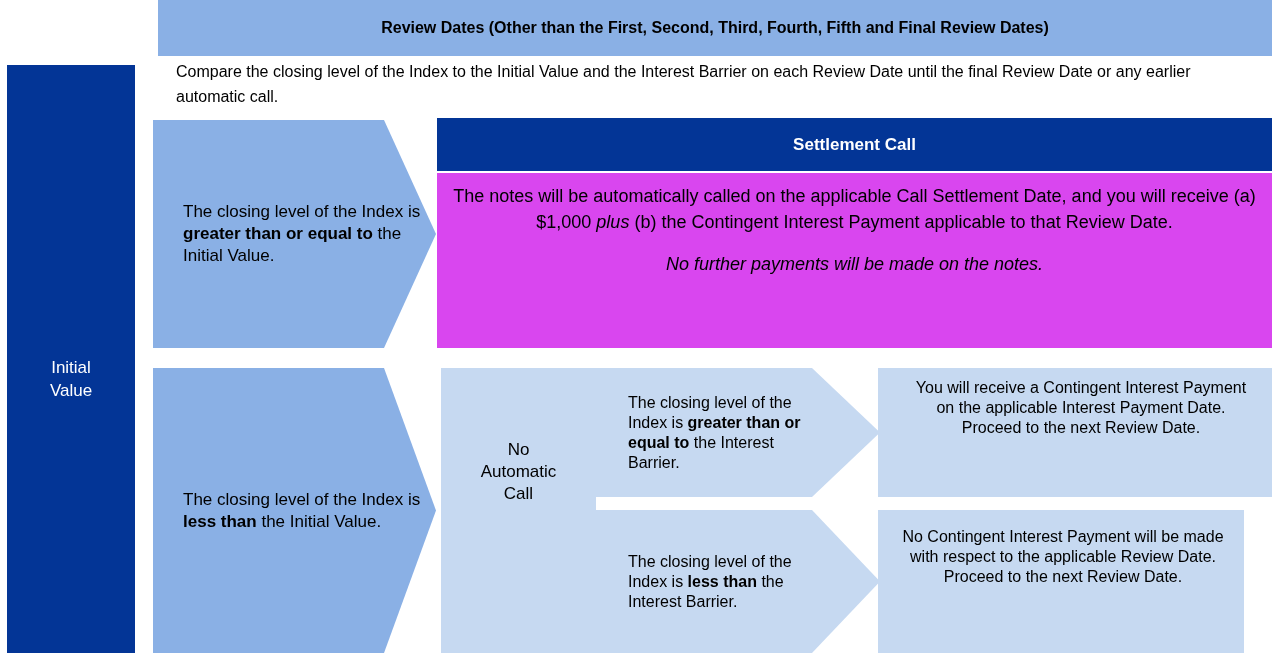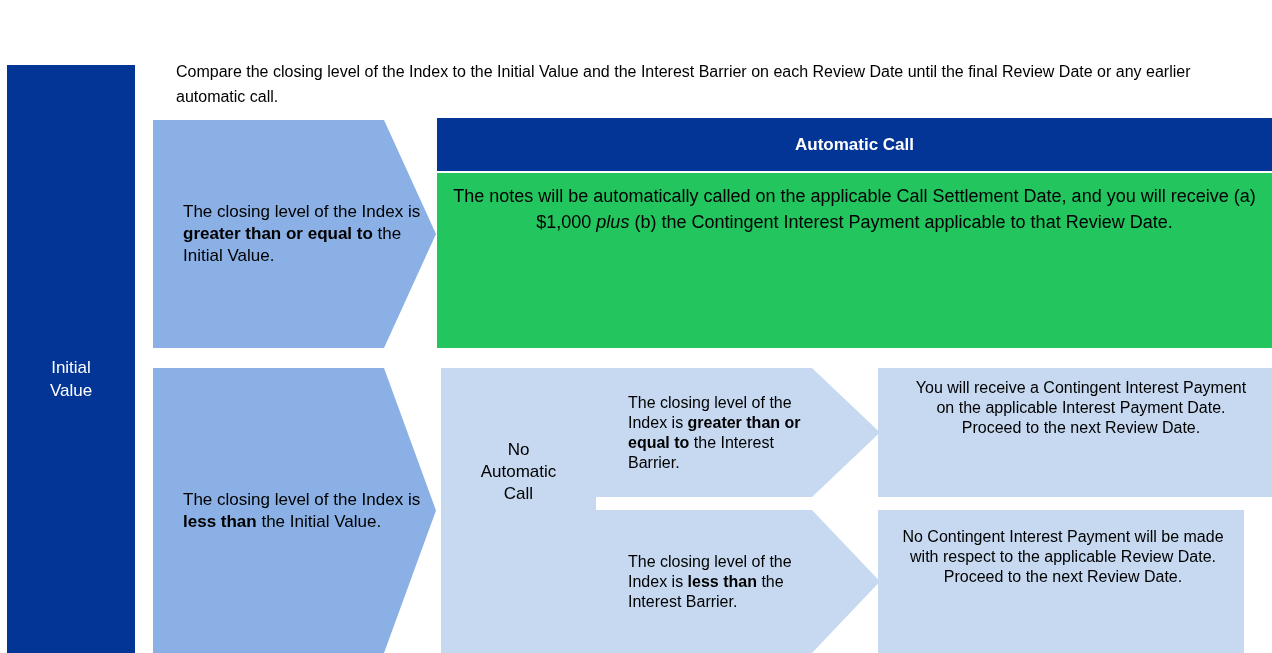--- a/index.html
+++ b/index.html
@@ -54,56 +54,62 @@
 
   
   .ac-head{
     position:absolute;left:437px;top:118px;width:835px;height:53px;
     background:#033596;color:#fff;
     display:flex;align-items:center;justify-content:center;
     font-size:17px;font-weight:bold;
   }
   .ac-body{
     position:absolute;left:437px;top:173px;width:835px;height:175px;
-    background:#22c55e;
+    background:#d946ef;
     text-align:center;font-size:18px;line-height:26px;
     padding:10px 12px 0 12px;box-sizing:border-box;
   }
   .ac-body .spacer{height:16px;}
   i{font-style:italic;}
   b{font-weight:bold;}
   .pad-l{padding-left:30px;padding-right:14px;}
   .pad-l2{padding-left:44px;padding-right:60px;}
 </style>
 </head>
 <body>
 
 <div id="stage">
 
   <div class="rail">
     <span style="white-space:pre-line;margin-top:40px;">Initial
 Value</span>
   </div>
 
+  <div class="band">
+    <span>Review Dates (Other than the First, Second, Third, Fourth, Fifth and Final Review Dates)</span>
+  </div>
   <div class="band-note">Compare the closing level of the Index to the Initial Value and the Interest Barrier on each Review Date until the final Review Date or any earlier automatic call.</div>
 
   <div class="chev mid chev-r28" style="left:153px;top:120px;width:283px;height:228px;">
     <div class="pad-l" style="width:100%;">
       <span>The closing level of the Index is </span><b>greater than or equal to</b><span> the Initial Value.</span>
     </div>
   </div>
 
   <div class="ac-head">
-    <span>Automatic Call</span>
+    <span>Settlement Call</span>
   </div>
   <div class="ac-body">
     <div>
       <span>The notes will be automatically called on the applicable Call Settlement Date, and you will receive (a) $1,000 </span><i>plus</i><span> (b) the Contingent Interest Payment applicable to that Review Date.</span>
     </div>
     <div class="spacer"></div>
+    <div>
+      <i>No further payments will be made on the notes.</i>
+    </div>
   </div>
 
   <div class="chev mid chev-r28" style="left:153px;top:368px;width:283px;height:285px;">
     <div class="pad-l" style="width:100%;">
       <span>The closing level of the Index is </span><b>less than</b><span> the Initial Value.</span>
     </div>
   </div>
 
   <div class="box center" style="left:441px;top:368px;width:155px;height:285px;padding-bottom:78px;">
     <span style="white-space:pre-line;">No

